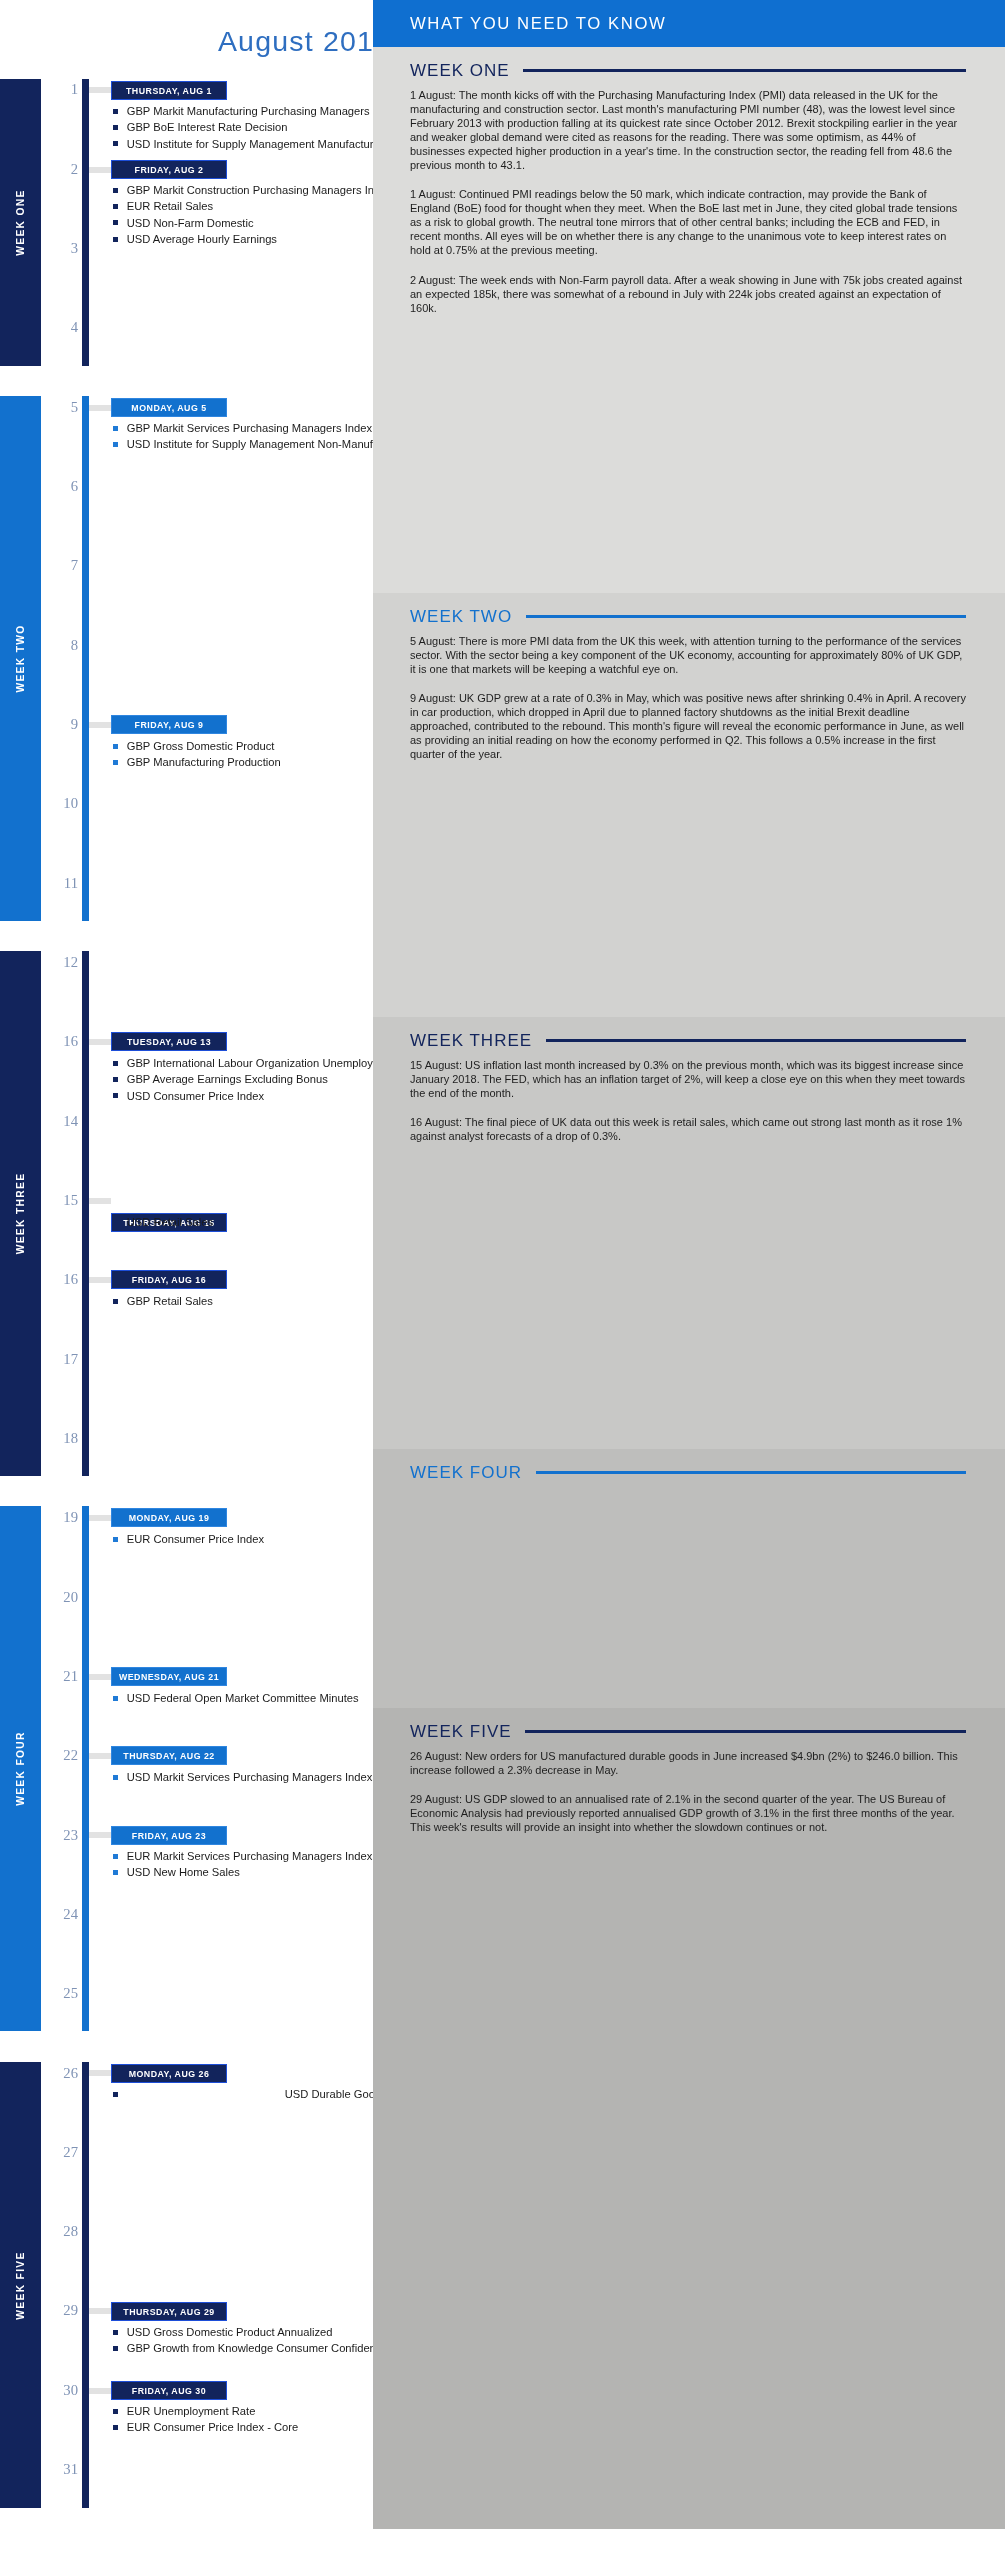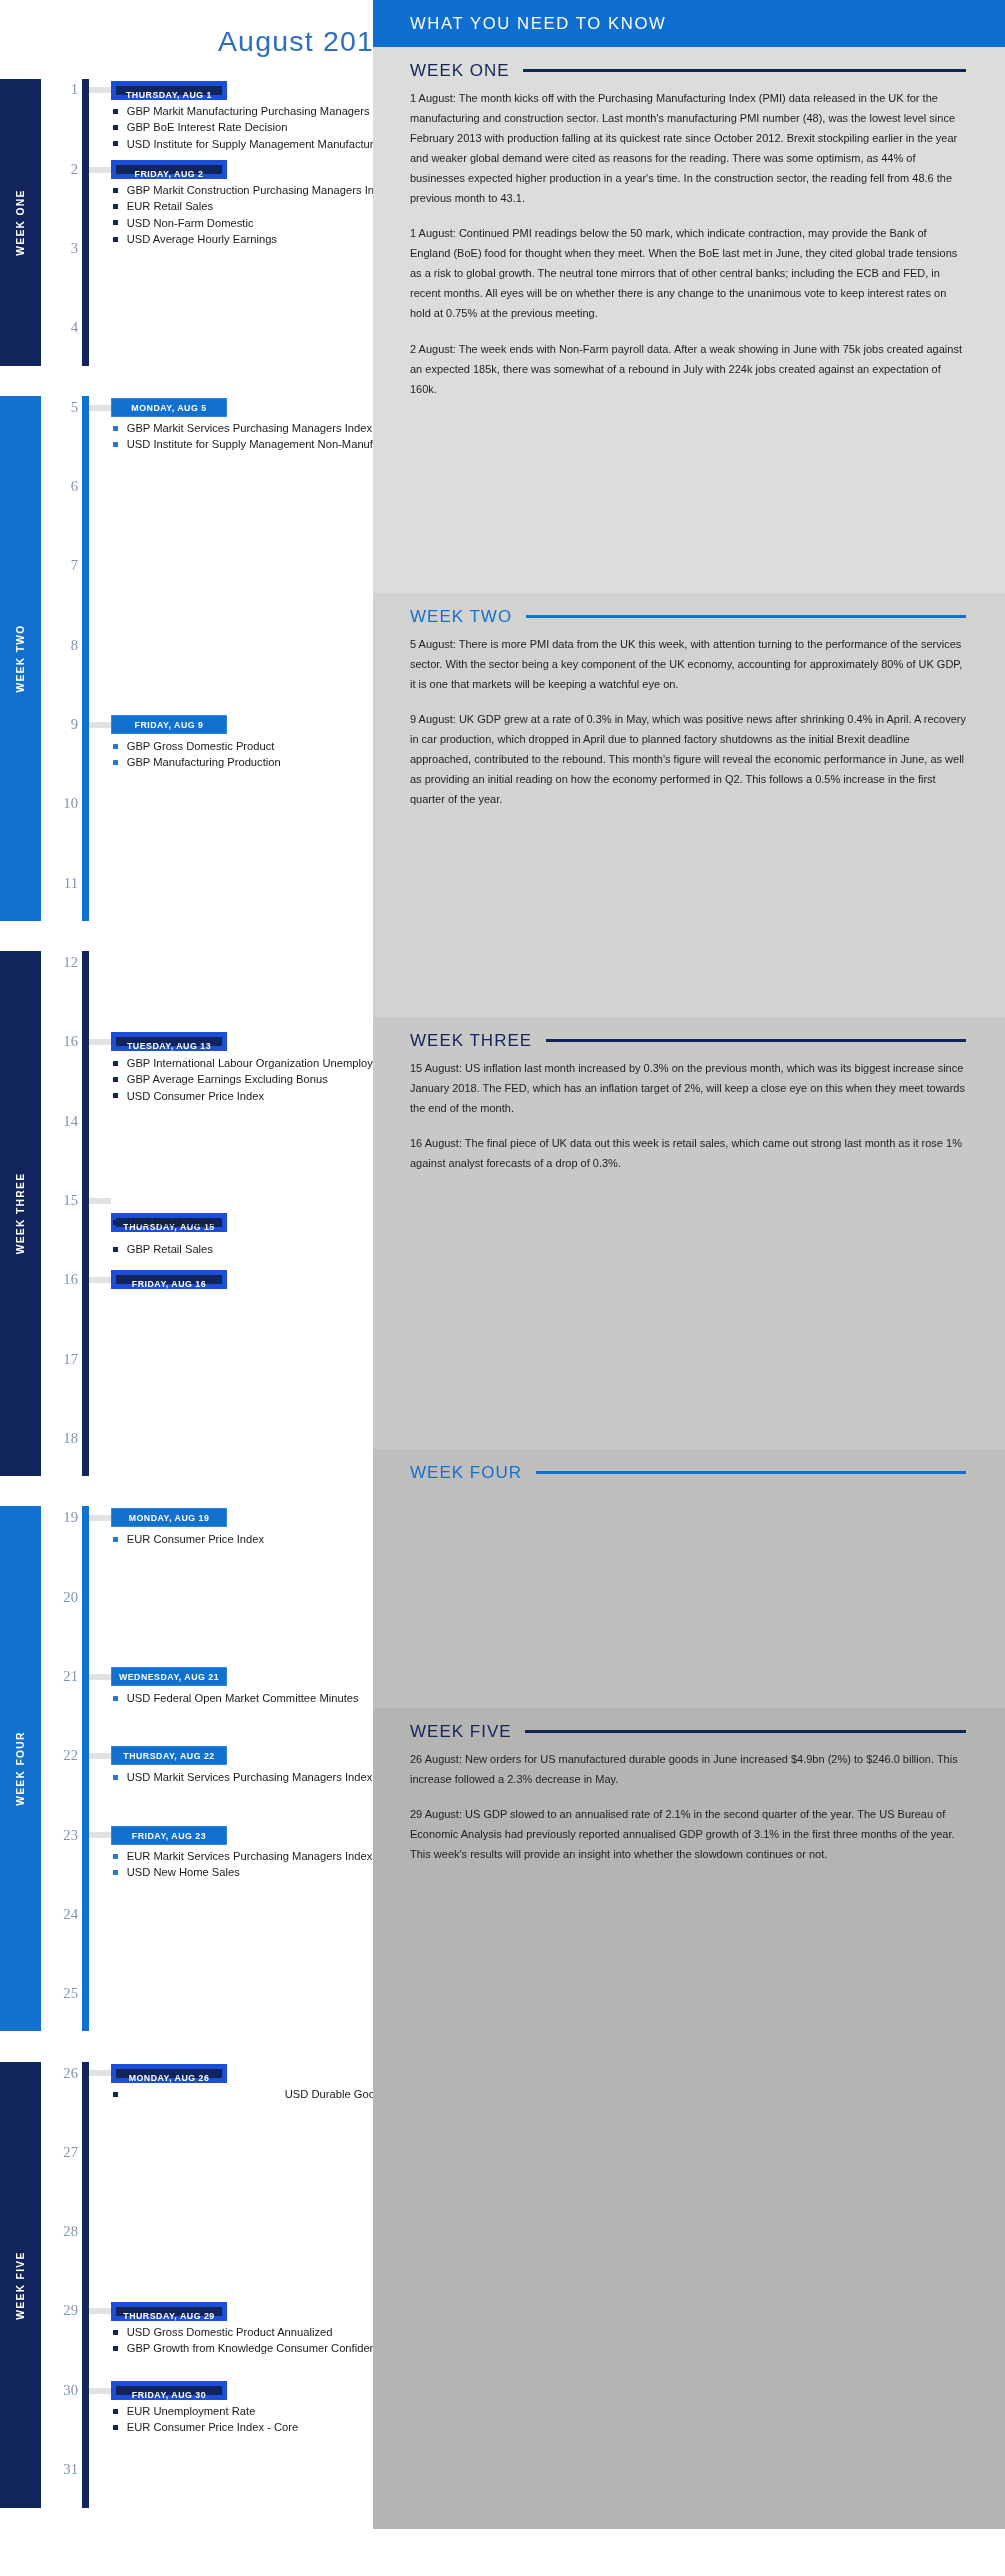--- a/index.html
+++ b/index.html
@@ -59,21 +59,21 @@
     position: absolute; left: 89px; width: 21.6px; height: 5.9px;
     background: #e2e2e2;
   }
 
   
   .chip {
     position: absolute; left: 111px; width: 116px; height: 18.7px;
     line-height: 18.7px; text-align: center;
     color: #ffffff; font-size: 8.8px; font-weight: 700; letter-spacing: 0.5px;
   }
-  .chip.navy  { background: #12245c; border: 5px solid #1d4ed8; }
+  .chip.navy  { background: #12245c; border: 1px solid #1d4ed8; }
   .chip.blue  { background: #1271ce; border: 1px solid #2f86e0; }
 
   
   .events { position: absolute; left: 111px; width: 471px; }
   .event {
     position: relative; padding-left: 15.7px;
     font-size: 11.2px; line-height: 14.3px; color: #1b1b1b;
     margin-bottom: 2px;
   }
   .event .bul {
@@ -97,21 +97,21 @@
   .wk-section { position: absolute; left: 0; width: 632px; padding: 0 39px 0 37px; }
   .wk-head {
     display: flex; align-items: center; gap: 13.7px;
     padding-top: 13.7px; padding-bottom: 6.9px;
   }
   .wk-head .wk-title {
     font-size: 17px; letter-spacing: 1px; font-weight: 400; white-space: nowrap;
   }
   .wk-head .wk-rule { flex: 1 1 auto; height: 2.9px; }
   .wk-para {
-    font-size: 11px; line-height: 20px; color: #1e1e1e;
+    font-size: 11px; line-height: 14px; color: #1e1e1e;
     margin-bottom: 15.7px;
   }
 </style>
 </head>
 <body>
 
 <div id="root">
 
   <div id="left-panel">
     <div id="title">August 2019</div>
@@ -178,21 +178,21 @@
         <div class="daynum" style="top: 1113px;">14</div>
         <div class="daynum" style="top: 1192px;">15</div>
         <div class="stub" style="top: 1198px; background: rgb(226, 226, 226);"></div>
         <div class="chip navy" style="top: 1191px; margin-top: 22px;">THURSDAY, AUG 15</div>
         <div class="events" style="top: 1215px;">
           <div class="event"><span class="bul navy"></span><span>USD Retail Sales</span></div>
         </div>
         <div class="daynum" style="top: 1271px;">16</div>
         <div class="stub" style="top: 1277px; background: rgb(226, 226, 226);"></div>
         <div class="chip navy" style="top: 1270px;">FRIDAY, AUG 16</div>
-        <div class="events" style="top: 1242px;">
+        <div class="events" style="top: 1294px;">
           <div class="event"><span class="bul navy"></span><span>GBP Retail Sales</span></div>
         </div>
         <div class="daynum" style="top: 1351px;">17</div>
         <div class="daynum" style="top: 1430px;">18</div>
         <div class="week-rail" style="top: 1506px; height: 525px; background: rgb(18, 113, 206);">
           <span class="rail-label">WEEK FOUR</span>
         </div>
         <div class="spine" style="top: 1506px; height: 525px; background: rgb(18, 113, 206);"></div>
         <div class="daynum" style="top: 1509px;">19</div>
         <div class="stub" style="top: 1515px; background: rgb(226, 226, 226);"></div>

